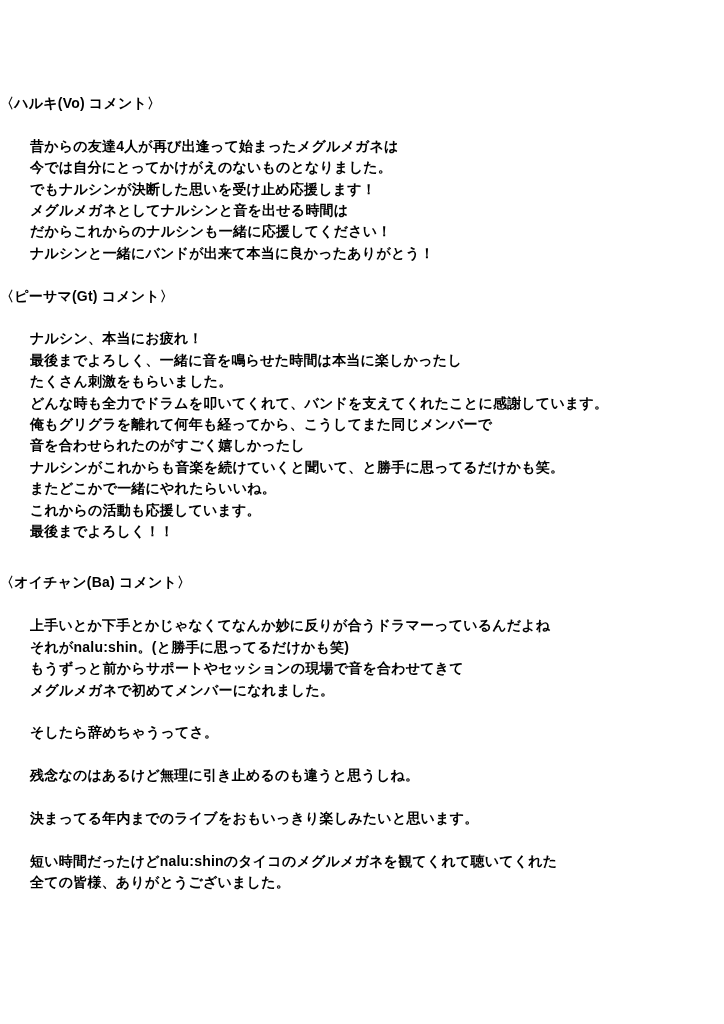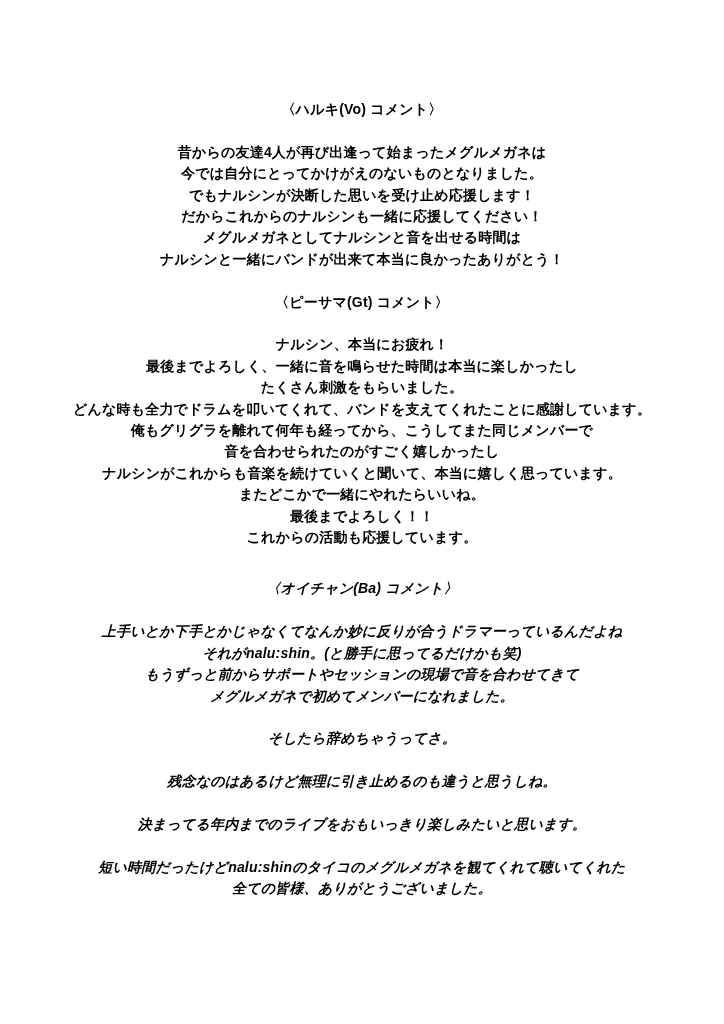--- a/index.html
+++ b/index.html
@@ -11,63 +11,62 @@
     width: 724px;
     height: 1024px;
     overflow: hidden;
     font-family: "Liberation Sans", "DejaVu Sans", sans-serif;
   }
   .doc {
     box-sizing: border-box;
     width: 724px;
     height: 814px;
     padding-top: 93px;
-    text-align: center;
+    text-align: left;
     color: #000000;
     font-size: 14px;
     font-weight: bold;
     line-height: 21.4px;
     letter-spacing: 0.2px;
-    margin-top: 6px;
   }
   .doc p { margin: 0; }
   .section + .section { margin-top: 21.4px; }
-  .section:nth-child(3) { margin-top: 30px; font-style: italic; }
+  .section:nth-child(3) { margin-top: 30px; }
   .header { margin-bottom: 21.4px !important; }
   .paragraph + .paragraph { margin-top: 21.4px; }
-  .line { white-space: nowrap; }
+  .line { white-space: nowrap; padding-left: 30px; }
 </style>
 </head>
 <body>
 
 <main class="doc">
     <section class="section">
       <p class="header">〈ハルキ(Vo) コメント〉</p>
       <div class="paragraph">
         <p class="line">昔からの友達4人が再び出逢って始まったメグルメガネは</p>
         <p class="line">今では自分にとってかけがえのないものとなりました。</p>
         <p class="line">でもナルシンが決断した思いを受け止め応援します！</p>
+        <p class="line">メグルメガネとしてナルシンと音を出せる時間は</p>
         <p class="line">だからこれからのナルシンも一緒に応援してください！</p>
-        <p class="line">メグルメガネとしてナルシンと音を出せる時間は</p>
         <p class="line">ナルシンと一緒にバンドが出来て本当に良かったありがとう！</p>
       </div>
     </section>
     <section class="section">
       <p class="header">〈ピーサマ(Gt) コメント〉</p>
       <div class="paragraph">
         <p class="line">ナルシン、本当にお疲れ！</p>
         <p class="line">最後までよろしく、一緒に音を鳴らせた時間は本当に楽しかったし</p>
         <p class="line">たくさん刺激をもらいました。</p>
         <p class="line">どんな時も全力でドラムを叩いてくれて、バンドを支えてくれたことに感謝しています。</p>
         <p class="line">俺もグリグラを離れて何年も経ってから、こうしてまた同じメンバーで</p>
         <p class="line">音を合わせられたのがすごく嬉しかったし</p>
-        <p class="line">ナルシンがこれからも音楽を続けていくと聞いて、本当に嬉しく思っています。</p>
+        <p class="line">ナルシンがこれからも音楽を続けていくと聞いて、と勝手に思ってるだけかも笑。</p>
         <p class="line">またどこかで一緒にやれたらいいね。</p>
+        <p class="line">これからの活動も応援しています。</p>
         <p class="line">最後までよろしく！！</p>
-        <p class="line">これからの活動も応援しています。</p>
       </div>
     </section>
     <section class="section">
       <p class="header">〈オイチャン(Ba) コメント〉</p>
       <div class="paragraph">
         <p class="line">上手いとか下手とかじゃなくてなんか妙に反りが合うドラマーっているんだよね</p>
         <p class="line">それがnalu:shin。(と勝手に思ってるだけかも笑)</p>
         <p class="line">もうずっと前からサポートやセッションの現場で音を合わせてきて</p>
         <p class="line">メグルメガネで初めてメンバーになれました。</p>
       </div>

